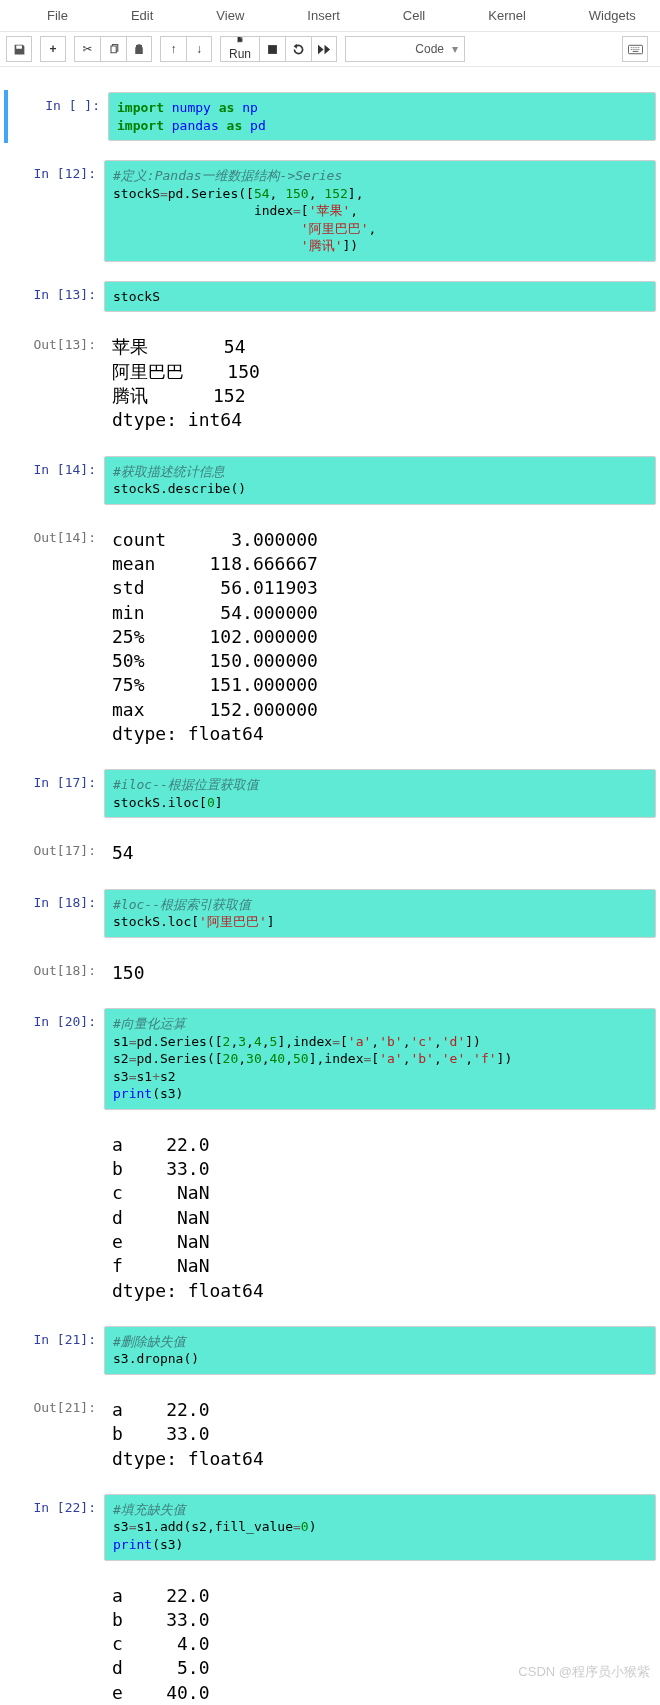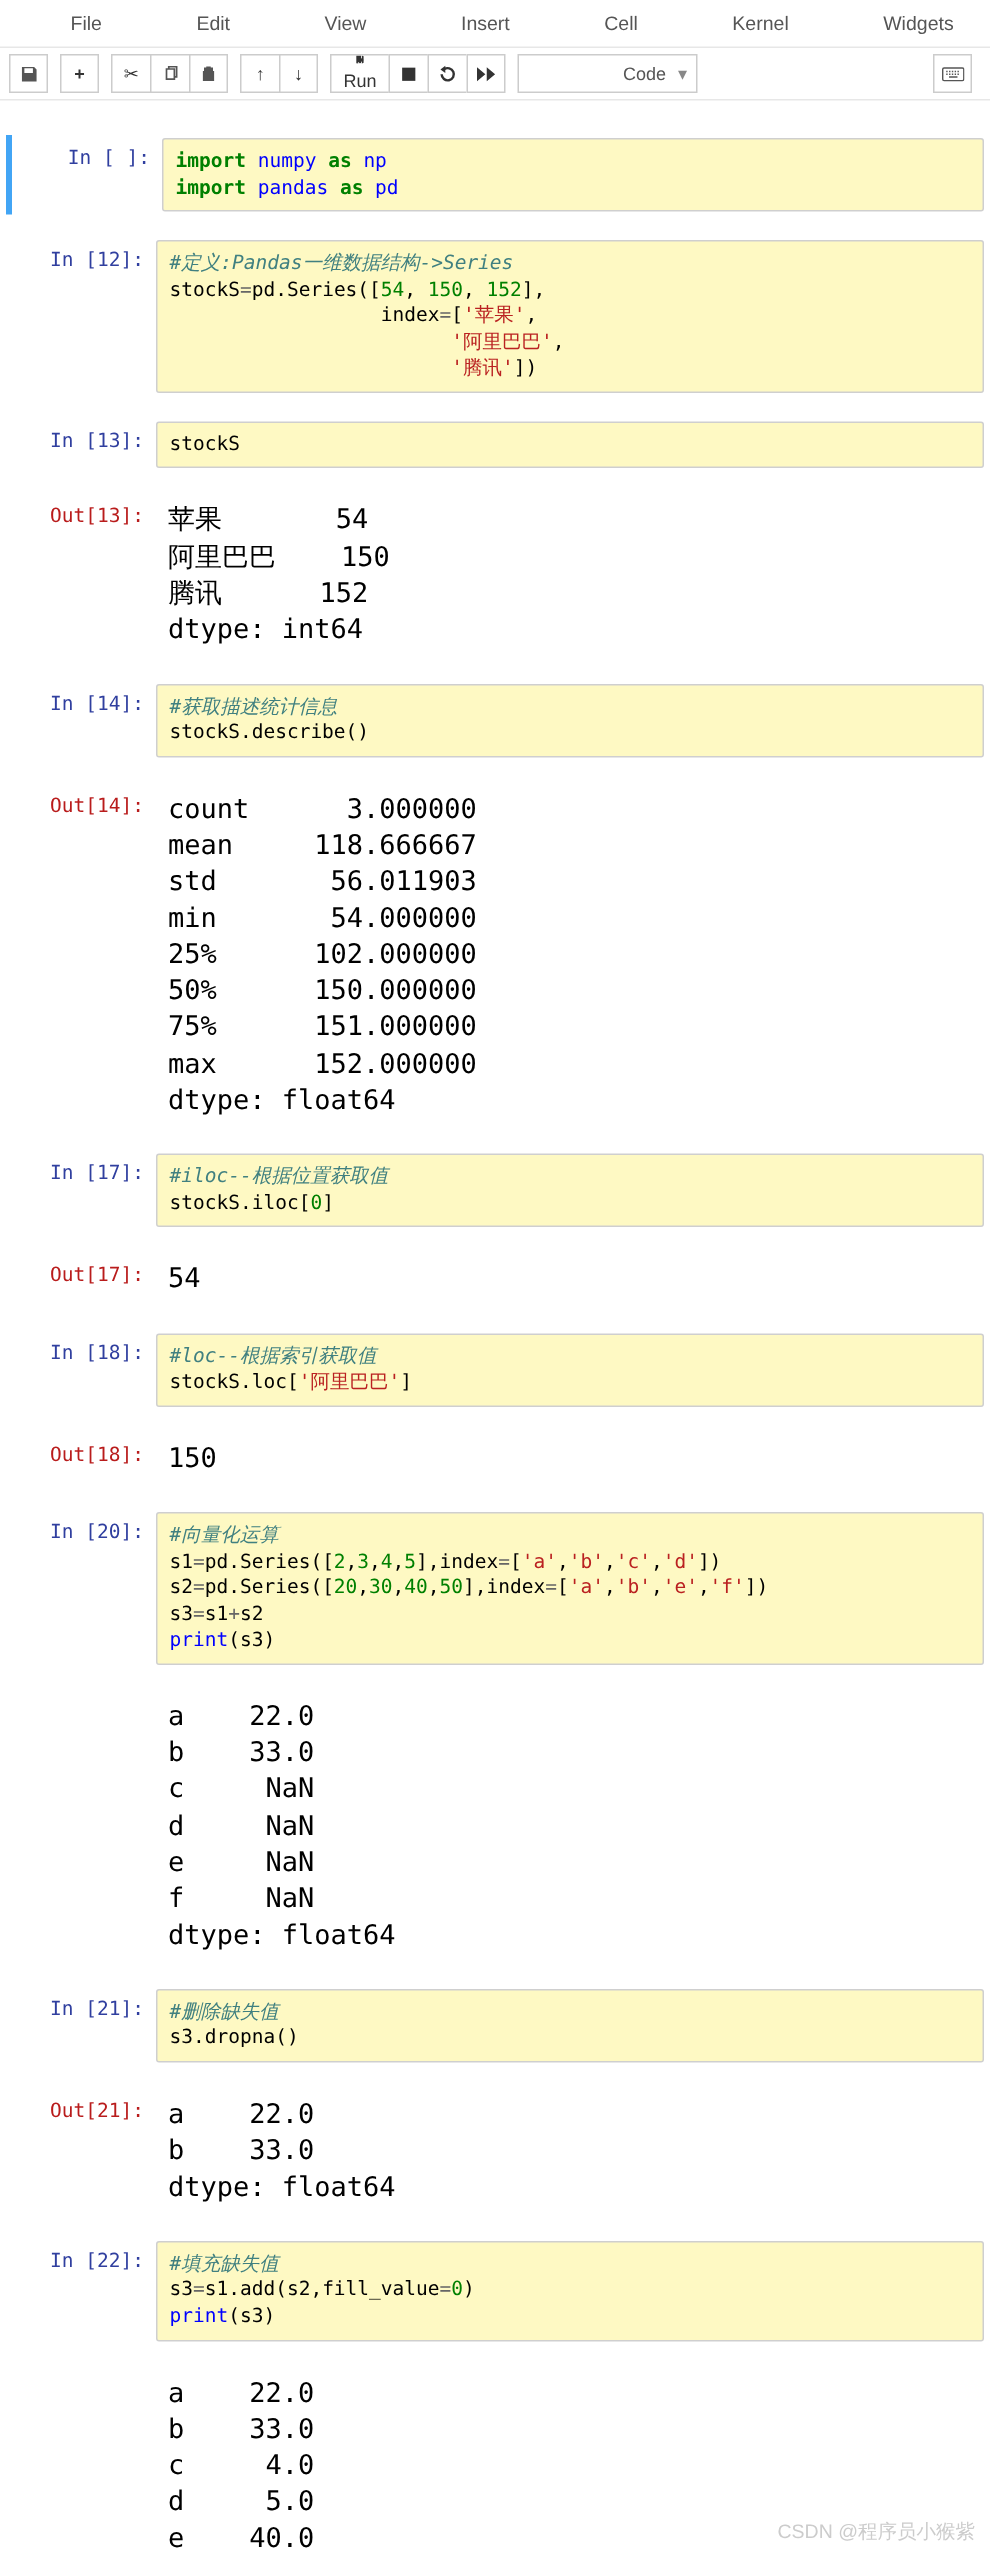--- a/index.html
+++ b/index.html
@@ -71,25 +71,25 @@
 .cell.running { border-left: 4px solid #42a5f5; padding-left: 0; }
 .prompt {
   width: 100px;
   min-width: 100px;
   text-align: right;
   padding: 6px 8px 0 0;
   font-family: monospace;
   font-size: 13px;
 }
 .prompt.in { color: #303F9F; }
-.prompt.out { color: #b91c1c; }
+.prompt.out { color: #737373; }
 .input-area {
   flex: 1;
   border: 1px solid #cfcfcf;
-  background: #fef9c3;
+  background: #5eead4;
   border-radius: 2px;
   padding: 6px 8px;
   font-family: monospace;
   font-size: 13px;
   line-height: 1.35;
   white-space: pre;
   overflow-x: auto;
 }
 .output-area {
   flex: 1;
@@ -101,21 +101,21 @@
 }
 .kw { color: #008000; font-weight: bold; }
 .nn { color: #0000FF; }
 .cm { color: #408080; font-style: italic; }
 .num { color: #008000; }
 .str { color: #BA2121; }
 .op { color: #666; }
 .fn { color: #0000FF; }
 .watermark {
   position: fixed;
-  bottom: 8px;
+  bottom: 24px;
   right: 10px;
   font-size: 13px;
   color: #ccc;
   font-family: sans-serif;
 }
 svg { display: block; }
 </style>
 </head>
 <body>
 

